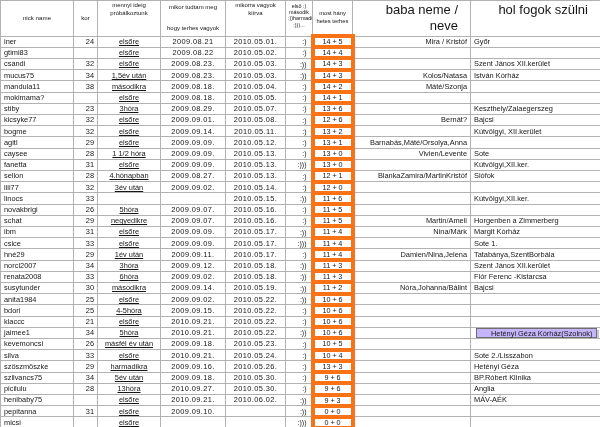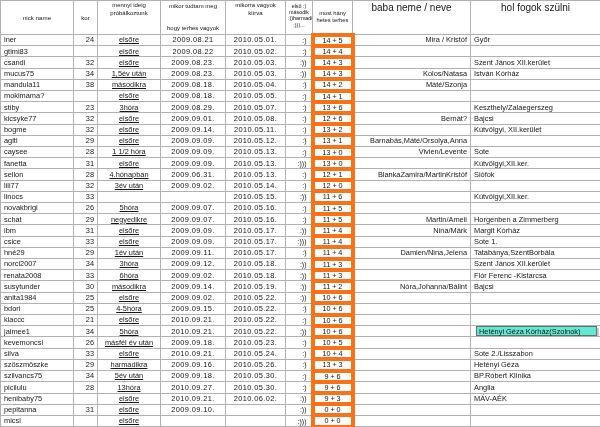--- a/index.html
+++ b/index.html
@@ -35,21 +35,21 @@
   th.h-try { vertical-align: top; }
   th.h-found { padding: 0; }
   th.h-found .split {
     height: 33px; display: flex; flex-direction: column;
     justify-content: space-between; align-items: center; padding: 2px 2px;
   }
   th.h-due { vertical-align: top; }
   th.h-ord { font-size: 5.4px; line-height: 1.15; vertical-align: top; padding-top: 2px; }
   th.h-weeks { font-size: 5.8px; vertical-align: middle; }
   th.h-baby, th.h-hosp {
-    font-size: 10px; text-align: center; vertical-align: top; padding: 1px 4px;
+    font-size: 13px; text-align: right; vertical-align: top; padding: 1px 12px;
   }
   td {
     font-size: 7.4px;
     line-height: 1;
     padding: 0 3px;
   }
   td.c-nick { text-align: left; }
   td.c-kor { text-align: right; }
   td.c-try { text-align: center; text-decoration: underline; }
   td.c-date { text-align: center; letter-spacing: 0.4px; }
@@ -58,22 +58,22 @@
     border: 4px solid #f97316;
     text-align: center;
     font-size: 7.2px;
   }
   td.c-baby { text-align: right; }
   td.c-hosp { text-align: left; position: relative; }
   .hospital-box {
     display: block;
     border: 1px solid #6e6e6e;
     box-shadow: 2px 2px 0 #c9c9c9;
-    background: #5eead4;
-    padding: 0 2px;
+    background: #c4b5fd;
+    padding: 0 14px;
     margin-left: 2px;
     line-height: 9px;
     height: 10px;
   }
 </style>
 </head>
 <body>
 
 <table class="sheet">
   <colgroup>
@@ -235,21 +235,21 @@
         <td class="c-date">2010.05.13.</td>
         <td class="c-ord">:)))</td>
         <td class="c-weeks">13 + 0</td>
         <td class="c-baby"></td>
         <td class="c-hosp">Kútvölgyi,XII.ker.</td>
       </tr>
       <tr>
         <td class="c-nick">sellon</td>
         <td class="c-kor">28</td>
         <td class="c-try">4.hónapban</td>
-        <td class="c-date">2009.06.31.</td>
+        <td class="c-date">2009.08.27.</td>
         <td class="c-date">2010.05.13.</td>
         <td class="c-ord">:)</td>
         <td class="c-weeks">12 + 1</td>
         <td class="c-baby">BlankaZamira/MartinKristóf</td>
         <td class="c-hosp">Siófok</td>
       </tr>
       <tr>
         <td class="c-nick">lili77</td>
         <td class="c-kor">32</td>
         <td class="c-try">3év után</td>

